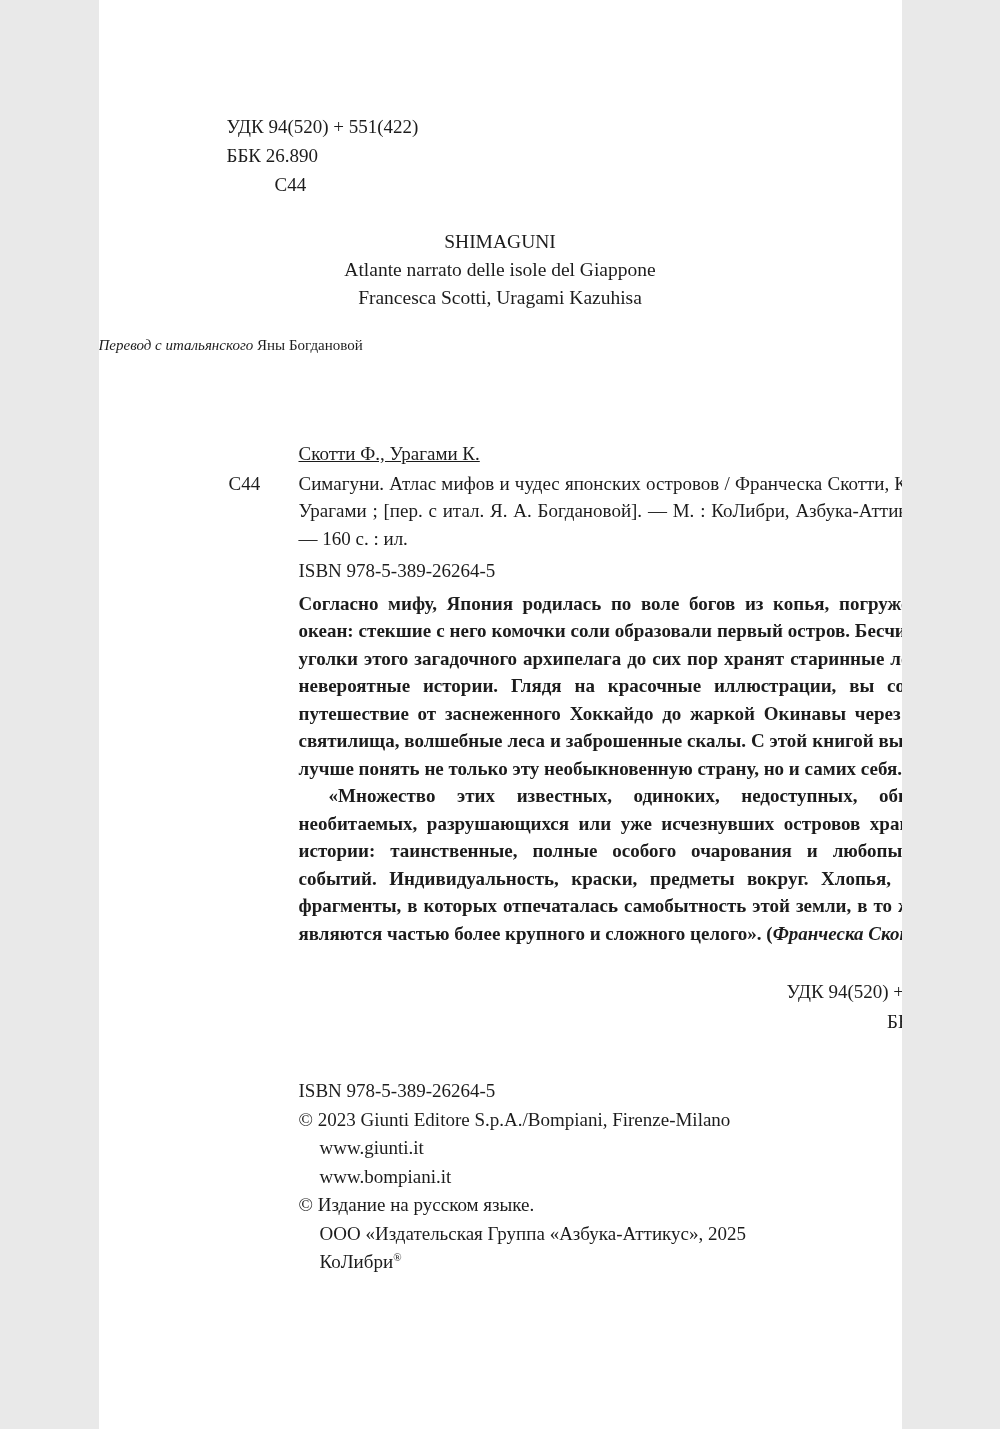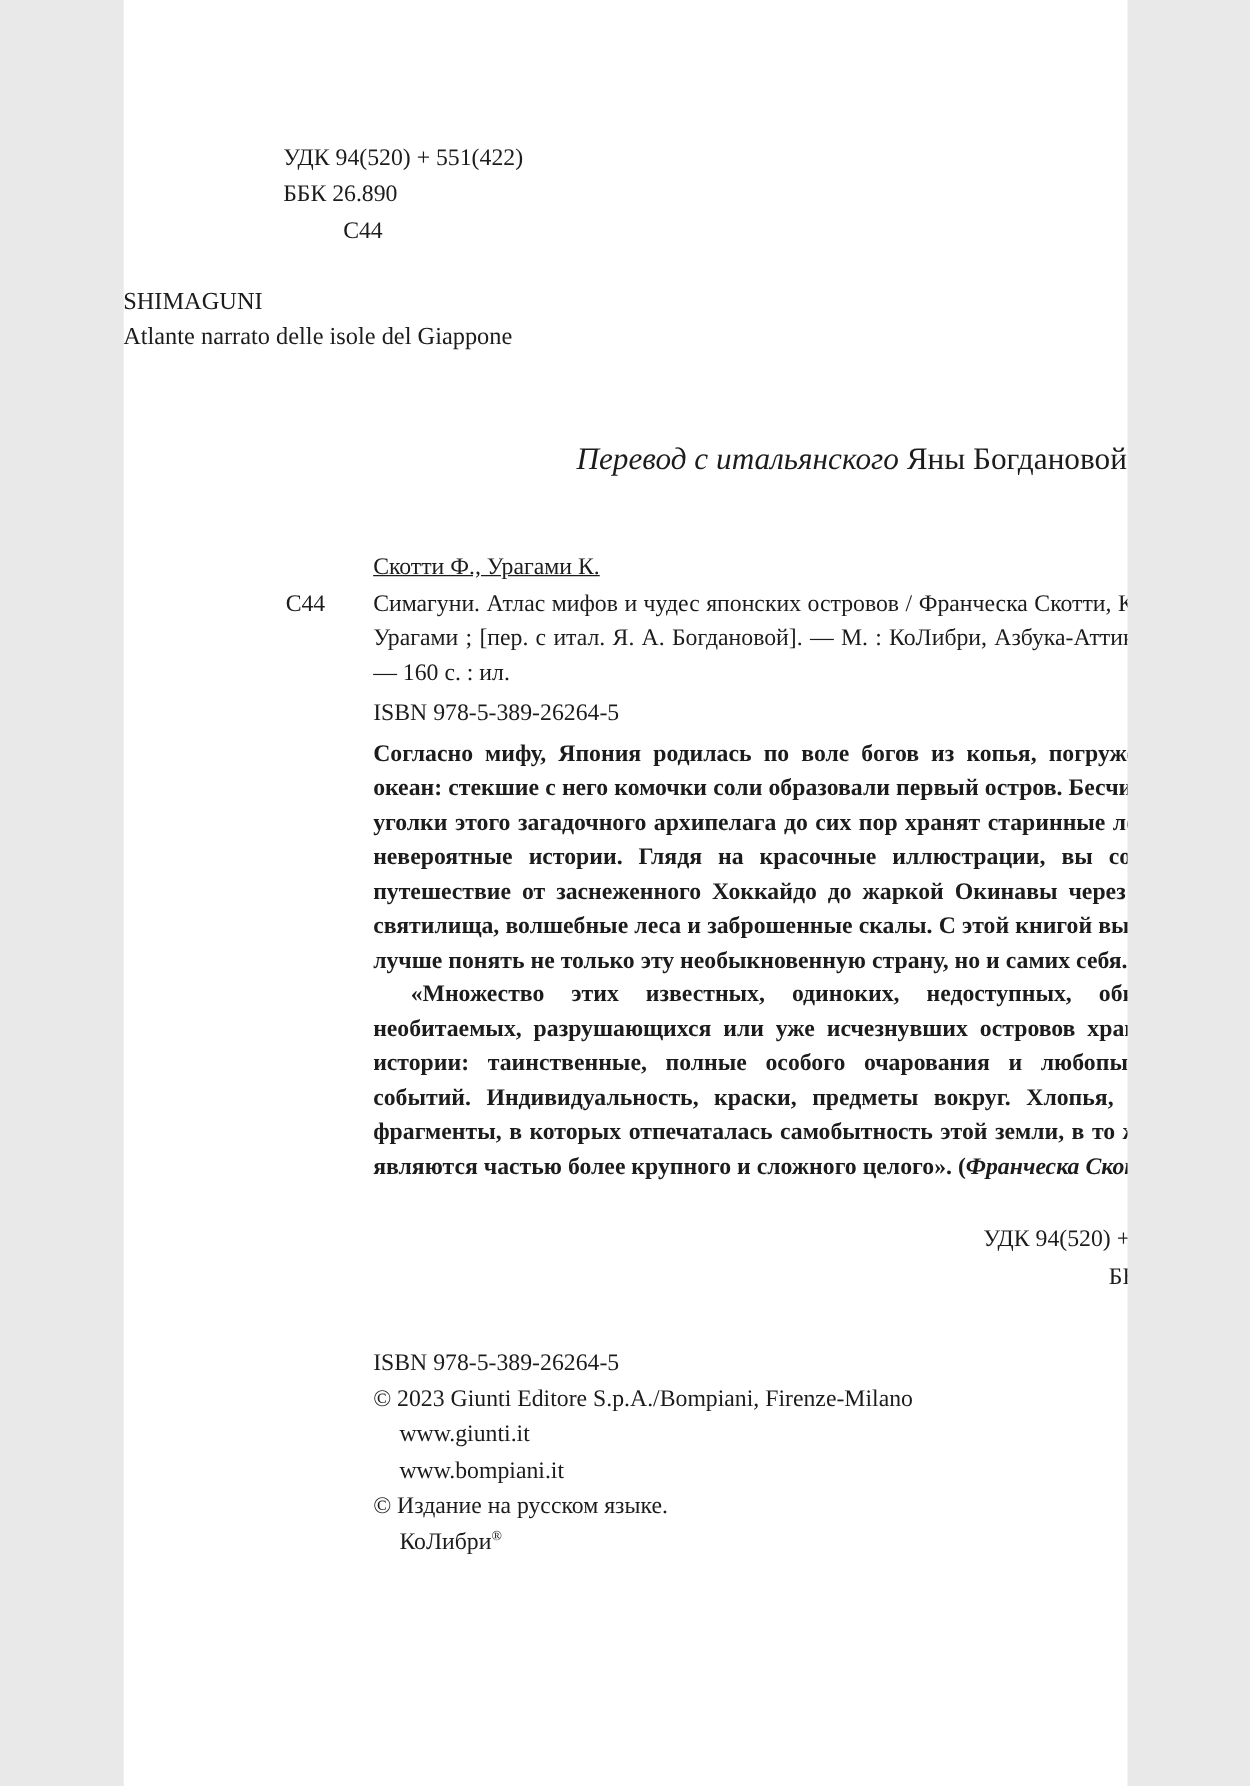--- a/index.html
+++ b/index.html
@@ -21,30 +21,31 @@
     line-height: 29px;
     white-space: nowrap;
   }
   .top-codes .code-line { margin-left: 48px; }
 
   .title-block {
     position: absolute;
     top: 228px;
     left: 0;
     width: 100%;
+    text-align: center;
     font-size: 19.5px;
     line-height: 28px;
   }
   .translation-line {
     position: absolute;
-    top: 354px;
+    top: 337px;
     left: 0;
     width: 100%;
-    text-align: right;
-    font-size: 25px;
+    text-align: left;
+    font-size: 15px;
   }
   .italic { font-style: italic; }
 
   .main-col {
     position: absolute;
     left: 200px;
     width: 680px;
     top: 440px;
     line-height: 27.5px;
   }
@@ -83,20 +84,21 @@
 
   <div class="top-codes">
     <div>УДК 94(520) + 551(422)</div>
     <div>ББК 26.890</div>
     <div class="code-line">С44</div>
   </div>
 
   <div class="title-block">
     <div>SHIMAGUNI</div>
     <div>Atlante narrato delle isole del Giappone</div>
+    <div>Francesca Scotti, Uragami Kazuhisa</div>
   </div>
 
   <div class="translation-line">
     <span class="italic">Перевод с итальянского </span><span>Яны Богдановой</span>
   </div>
 
   <div class="main-col">
 
     <div class="authors-line">Скотти Ф., Урагами К.</div>
 
@@ -117,20 +119,21 @@
       <div>УДК 94(520) + 551(422)</div>
       <div>ББК 26.890</div>
     </div>
 
     <div class="copyright-block">
       <div>ISBN 978-5-389-26264-5</div>
       <div>© 2023 Giunti Editore S.p.A./Bompiani, Firenze-Milano</div>
       <div class="indent">www.giunti.it</div>
       <div class="indent">www.bompiani.it</div>
       <div>© Издание на русском языке.</div>
+      <div class="indent">ООО «Издательская Группа «Азбука-Аттикус», 2025</div>
       <div class="indent">
         <span>КоЛибри</span><sup class="reg">®</sup>
       </div>
     </div>
 
   </div>
 
 </div>
 
 </body></html>

